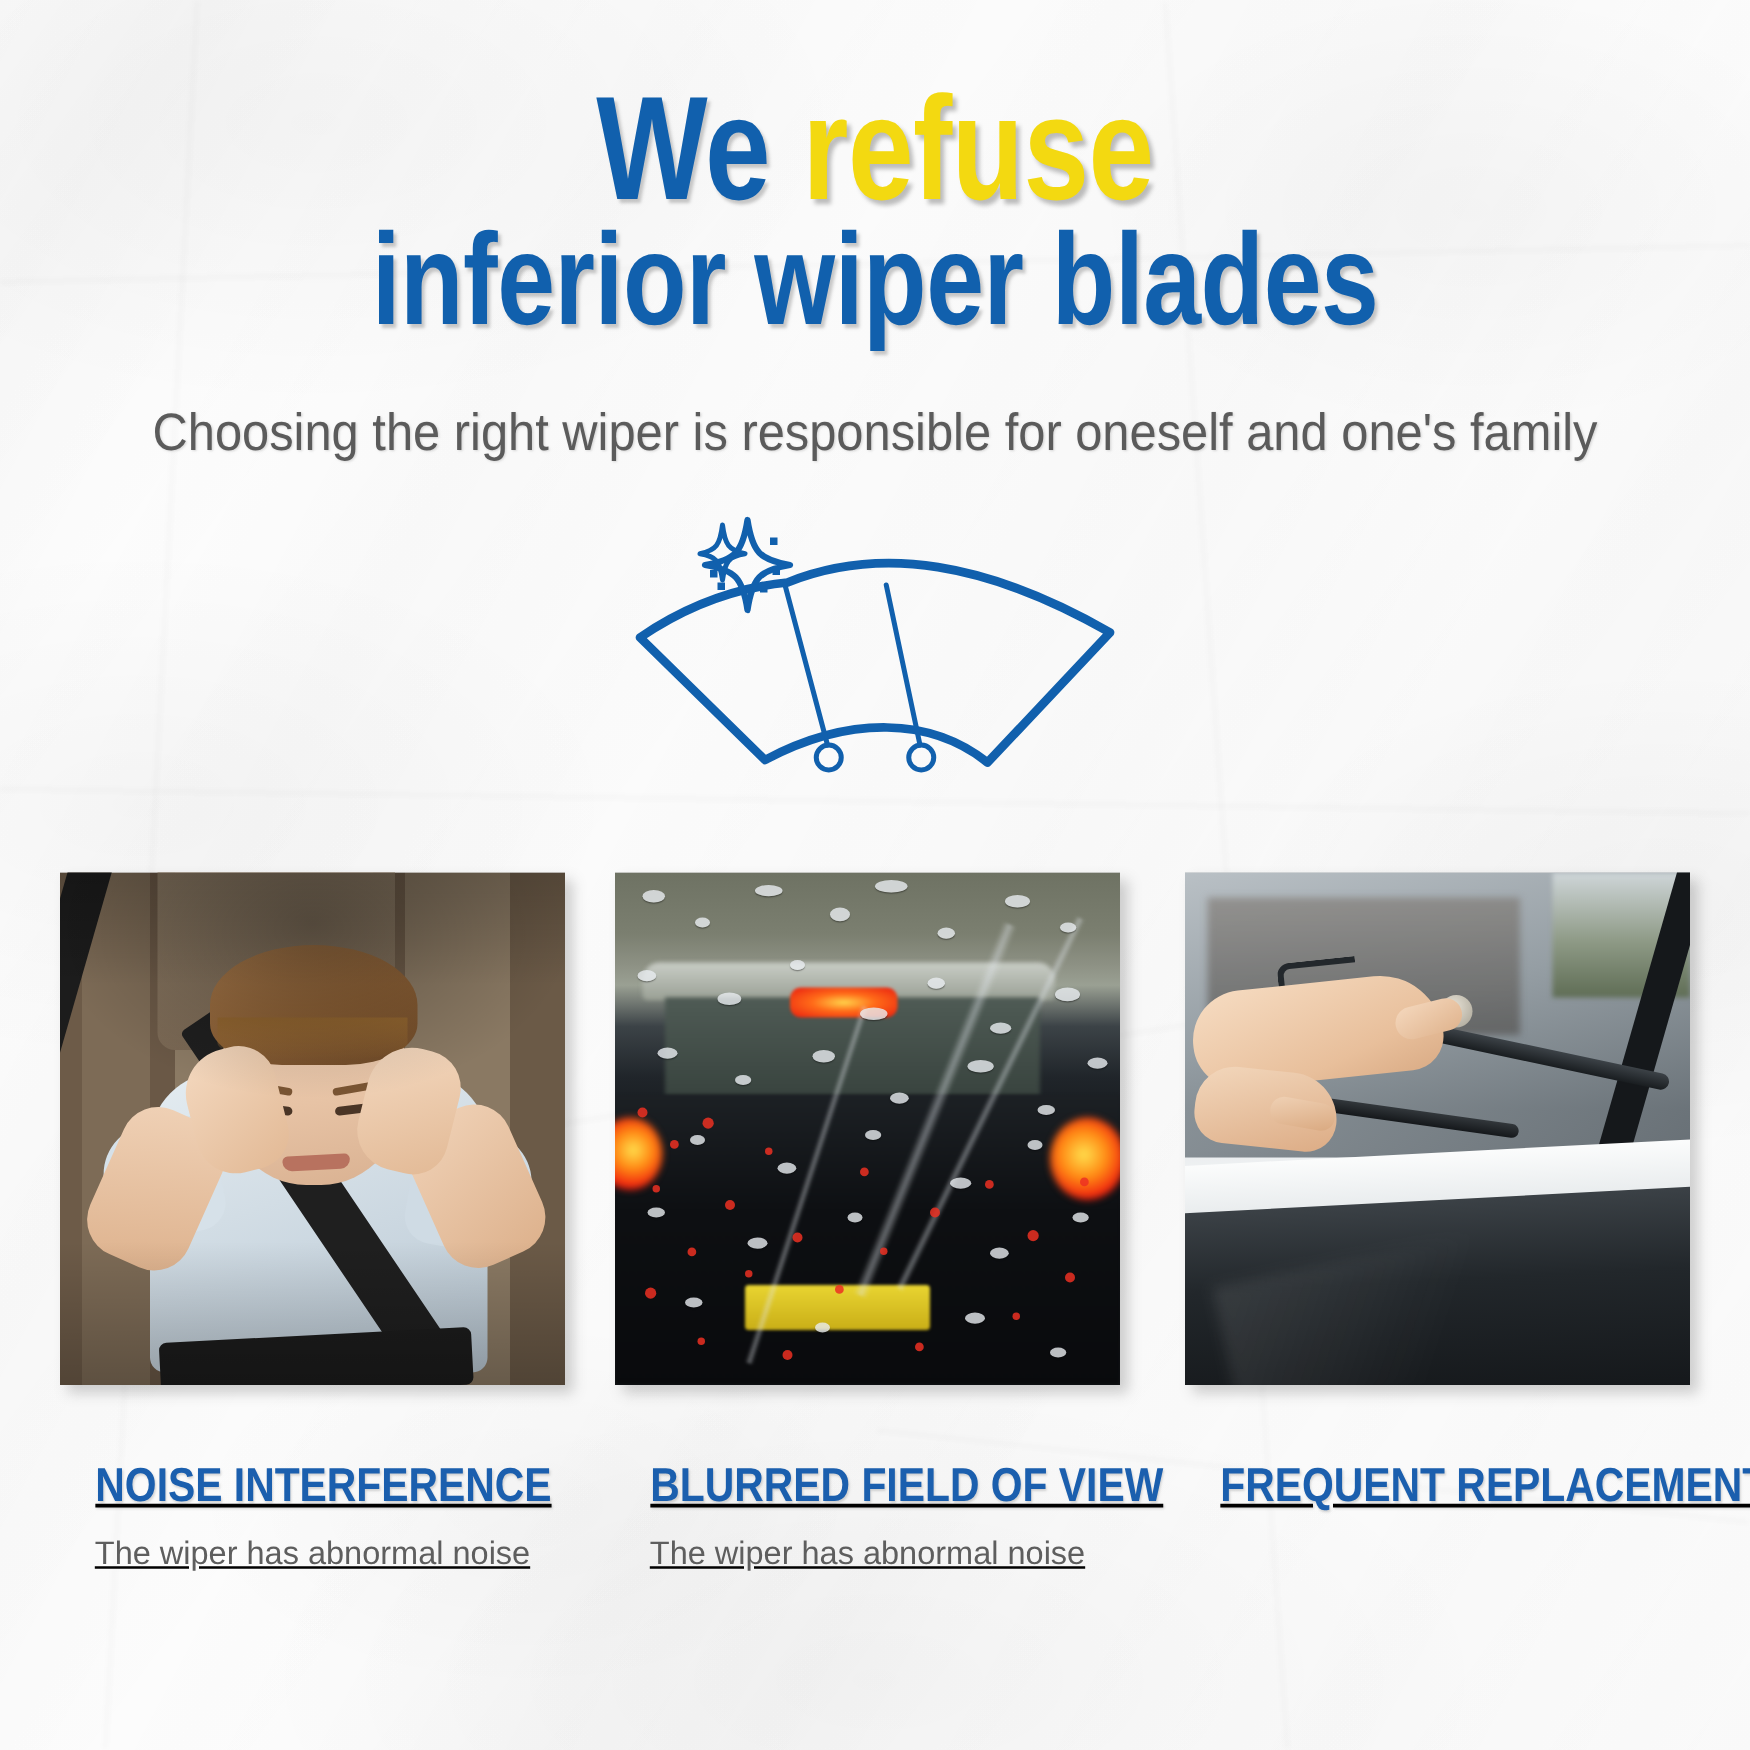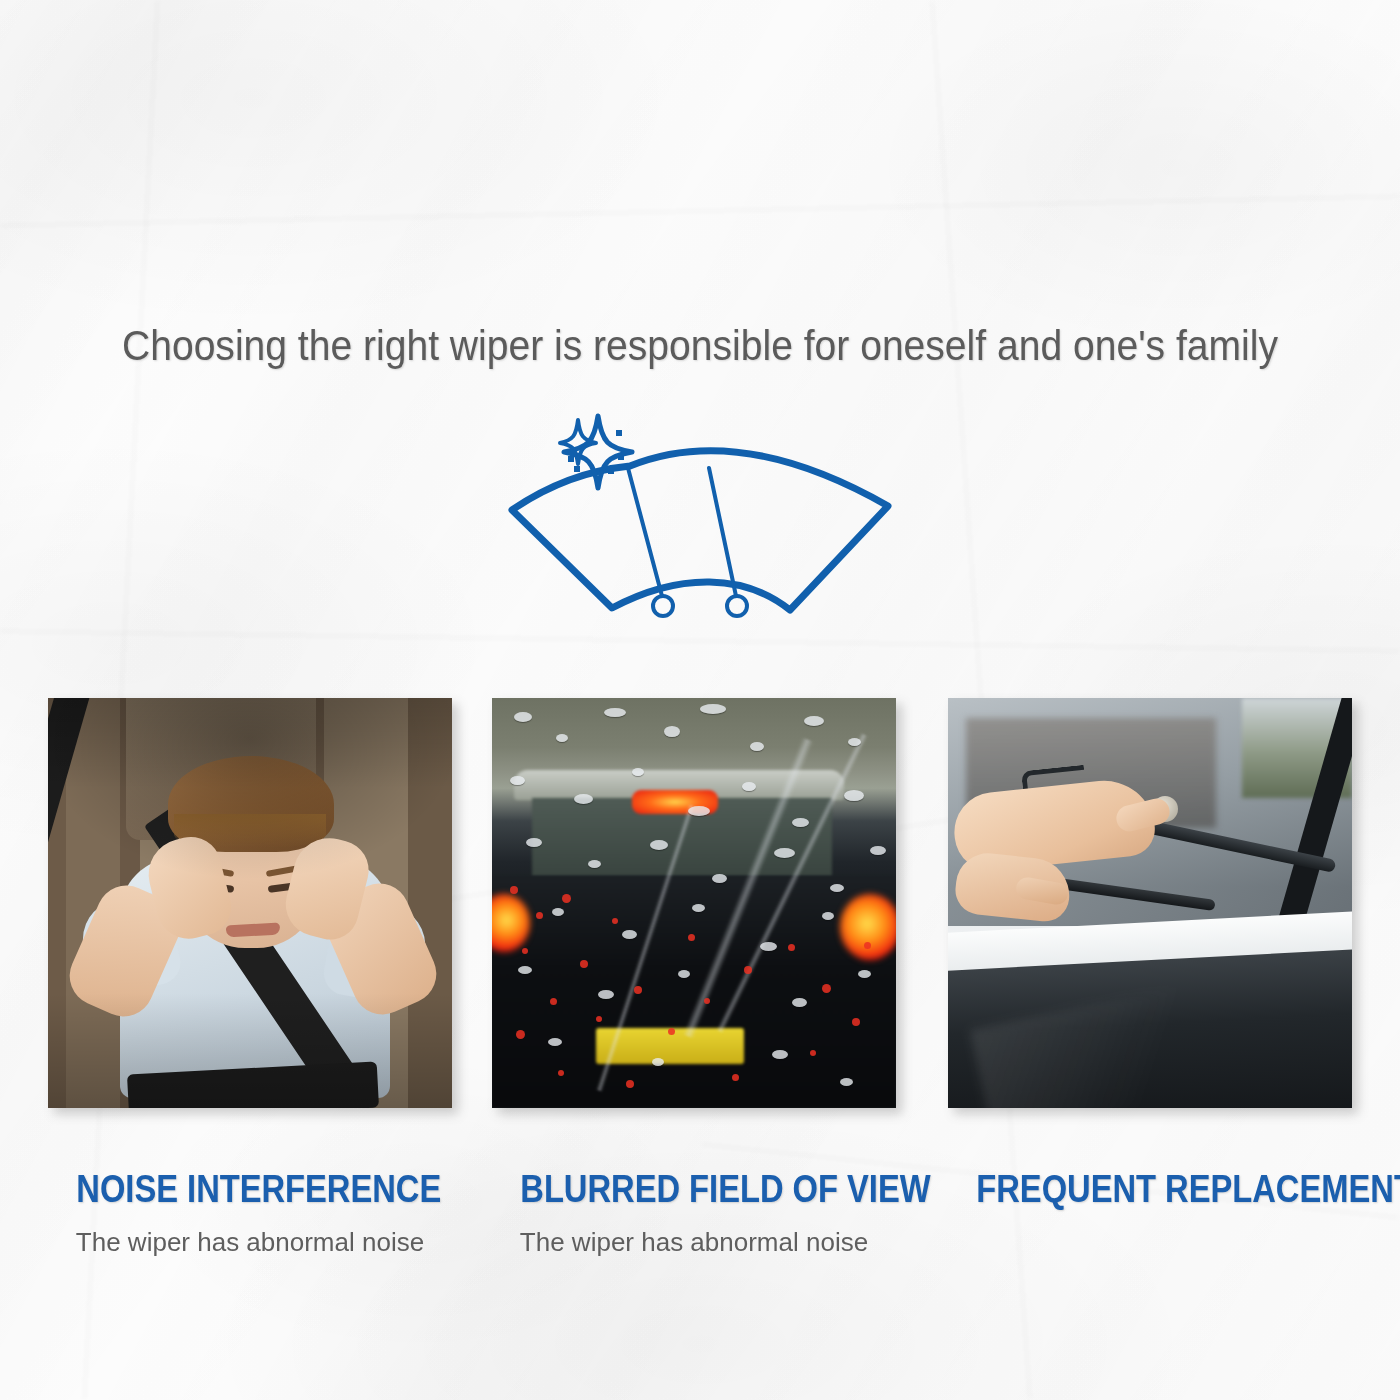--- a/index.html
+++ b/index.html
@@ -411,20 +411,21 @@
     background: linear-gradient(160deg, #f0d2b6, #d9a87f);
     border-radius: 12px;
     transform: rotate(10deg);
   }
 
   
   .caption {
     position: absolute;
     width: 404px;
     text-align: center;
+    text-decoration: underline;
   }
   #caption-1 { left: 48px; top: 1168px; }
   #caption-2 { left: 492px; top: 1168px; }
   #caption-3 { left: 948px; top: 1168px; }
   .caption-title {
     font-family: "Liberation Sans Narrow", "Liberation Sans", sans-serif;
     font-weight: 700;
     font-size: 38px;
     letter-spacing: 0px;
     color: #1b5fae;
@@ -446,20 +447,24 @@
 
 <div id="poster">
 
   <div class="crease" style="left:0px; top:210px; width:1400px; height:2px; transform:rotate(-1.2deg);"></div>
   <div class="crease" style="left:0px; top:640px; width:1400px; height:2px; transform:rotate(0.8deg);"></div>
   <div class="crease" style="left:120px; top:0px; width:2px; height:1400px; transform:rotate(3deg);"></div>
   <div class="crease" style="left:980px; top:0px; width:2px; height:1400px; transform:rotate(-4deg);"></div>
   <div class="crease" style="left:380px; top:860px; width:620px; height:2px; transform:rotate(-9deg);"></div>
   <div class="crease" style="left:700px; top:1180px; width:700px; height:2px; transform:rotate(6deg);"></div>
 
+  <div id="headline-block">
+    <div class="hl-line" id="hl-line-1"><span class="hl-blue">We </span><span class="hl-yellow">refuse</span></div>
+    <div class="hl-line hl-blue" id="hl-line-2">inferior wiper blades</div>
+  </div>
 
   <div id="subtitle">Choosing the right wiper is responsible for oneself and one's family</div>
 
   <div id="wiper-icon">
     <svg viewBox="0 0 420 230" width="420" height="230" fill="none" xmlns="http://www.w3.org/2000/svg">
 
       <path d="M 140 68 C 215 38 300 52 398 108 L 300 212 C 255 176 190 174 122 210 L 22 112 C 60 86 100 72 140 68 Z" stroke="#1160ad" stroke-width="7" stroke-linejoin="round" stroke-linecap="round" fill="none"></path>
 
       <line x1="138" y1="70" x2="172" y2="198" stroke="#1160ad" stroke-width="4" stroke-linecap="round"></line>
       <circle cx="173" cy="208" r="10" stroke="#1160ad" stroke-width="4" fill="none"></circle>

